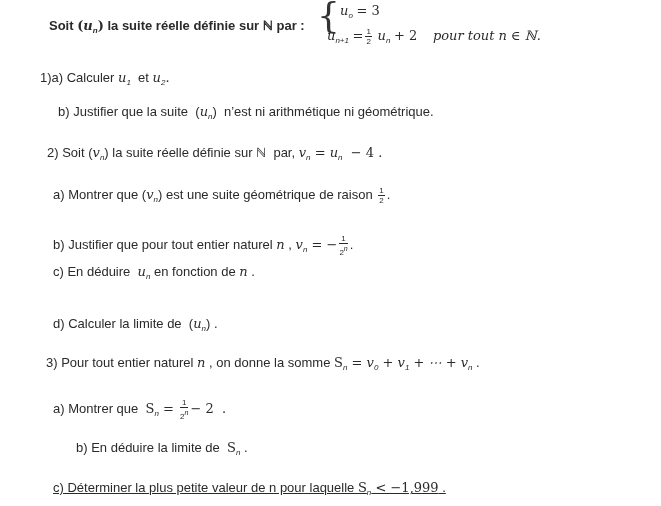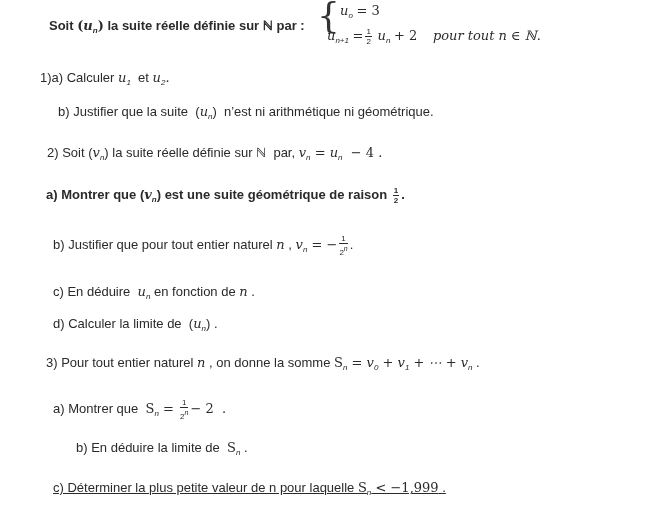--- a/index.html
+++ b/index.html
@@ -40,27 +40,27 @@
 <div class="line" style="left:40px; top:70px;">
   <span>1)a) Calculer </span><span class="m">u</span><sub>1</sub><span style="white-space:pre">  et </span><span class="m">u</span><sub>2</sub><span class="mr">.</span>
 </div>
 <div class="line" style="left:58px; top:104px;">
   <span style="white-space:pre">b) Justifier que la suite  (</span><span class="m">u</span><sub>n</sub><span style="white-space:pre">)  n’est ni arithmétique ni géométrique.</span>
 </div>
 
 <div class="line" style="left:47px; top:145px;">
   <span>2) Soit (</span><span class="m">v</span><sub>n</sub><span style="white-space:pre">) la suite réelle définie sur ℕ  par, </span><span class="m">v</span><sub>n</sub><span class="mr" style="white-space:pre"> = </span><span class="m">u</span><sub>n</sub><span class="mr" style="white-space:pre">  − 4 .</span>
 </div>
-<div class="line" style="left:46px; top:186px;font-weight:bold;">
+<div class="line" style="left:53px; top:186px;">
   <span>a) Montrer que (</span><span class="m">v</span><sub>n</sub><span style="white-space:pre">) est une suite géométrique de raison </span><span class="frac"><span class="num">1</span><span class="den">2</span></span><span>.</span>
 </div>
 <div class="line" style="left:53px; top:234px;">
   <span>b) Justifier que pour tout entier naturel </span><span class="m">n</span><span style="white-space:pre"> , </span><span class="m">v</span><sub>n</sub><span class="mr" style="white-space:pre"> = −</span><span class="frac"><span class="num">1</span><span class="den"><span>2</span><sup>n</sup></span></span><span>.</span>
 </div>
-<div class="line" style="left:53px; top:284px;">
+<div class="line" style="left:53px; top:264px;">
   <span style="white-space:pre">c) En déduire  </span><span class="m">u</span><sub>n</sub><span style="white-space:pre"> en fonction de </span><span class="m">n</span><span style="white-space:pre"> .</span>
 </div>
 <div class="line" style="left:53px; top:316px;">
   <span style="white-space:pre">d) Calculer la limite de  (</span><span class="m">u</span><sub>n</sub><span style="white-space:pre">) .</span>
 </div>
 
 <div class="line" style="left:46px; top:355px;">
   <span>3) Pour tout entier naturel </span><span class="m">n</span><span style="white-space:pre"> , on donne la somme </span><span class="mr">S</span><sub>n</sub><span class="m" style="white-space:pre"> = v</span><sub>0</sub><span class="m" style="white-space:pre"> + v</span><sub>1</sub><span class="m" style="white-space:pre"> + ⋯ + v</span><sub>n</sub><span style="white-space:pre"> .</span>
 </div>
 <div class="line" style="left:53px; top:398px;">

